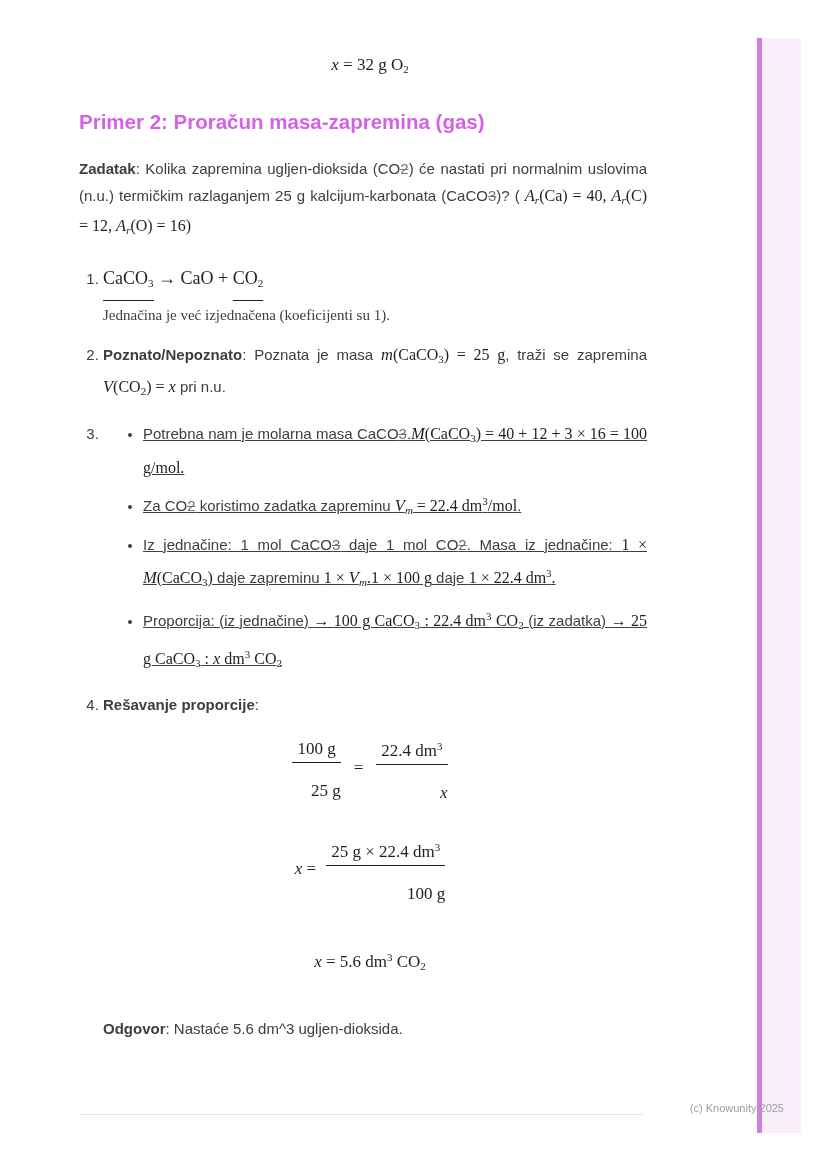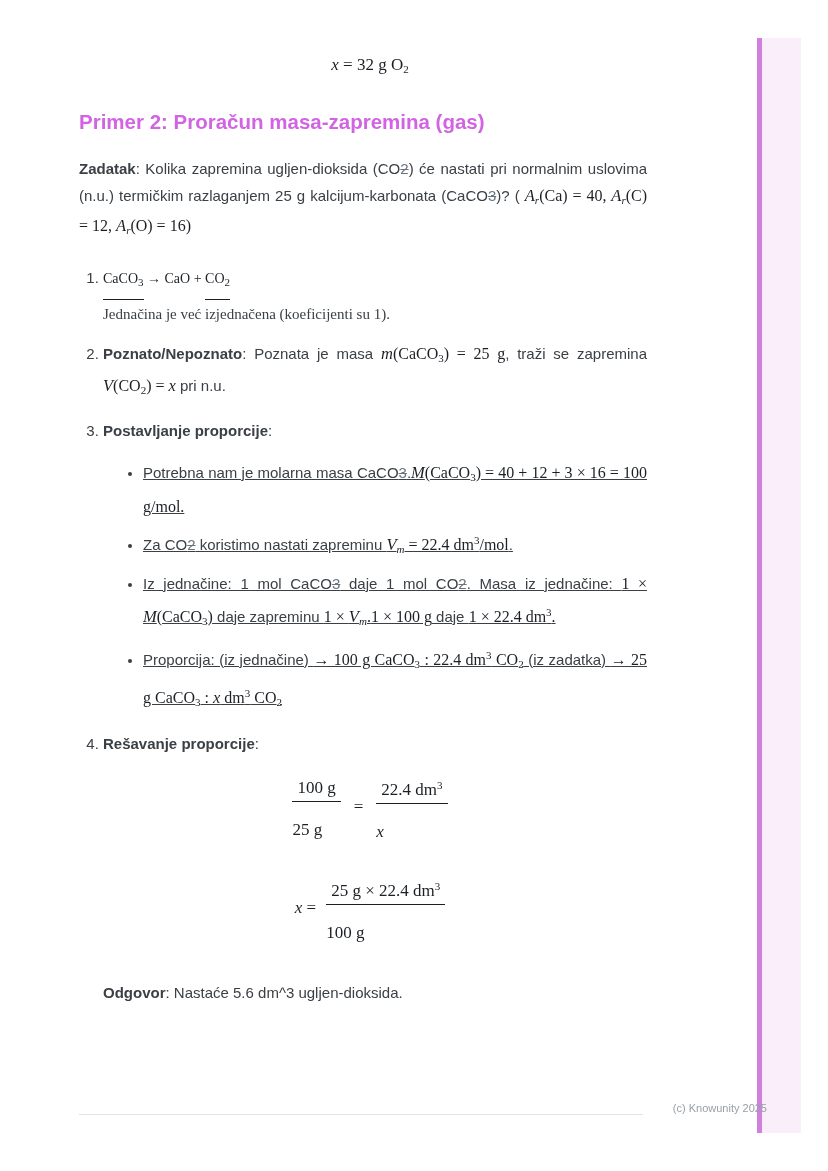--- a/index.html
+++ b/index.html
@@ -55,46 +55,46 @@
 
   ol.steps { margin-top: 18px; padding-left: 24px; list-style: decimal; }
   ol.steps > li { font-size: 15px; line-height: 24px; }
   ol.steps > li::marker { color: var(--text, #3b4046); }
   .step-head { text-align: justify; line-height: 27px; }
   li.step-2 { margin-top: 14px; }
   li.step-3 { margin-top: 13px; }
   li.step-4 { margin-top: 13px; }
 
   .chem-eq { margin: 14px 0 2px 0; font-size: 17px; line-height: 32px; }
-  .chem-eq .seg.m, .chem-eq .seg.mi { font-size: 14px; text-align: right; }
+  .chem-eq .seg.m, .chem-eq .seg.mi { font-size: 18px; text-align: right; }
   .eq-note { line-height: 24px; font-family: Liberation Serif, serif; }
 
   ul.bullets { margin-top: 14px; padding-left: 40px; list-style: disc; }
   ul.bullets > li { font-size: 15px; line-height: 29px; text-align: justify; text-decoration: underline; }
   ul.bullets > li::marker { color: var(--text, #3b4046); font-size: 14px; }
   ul.bullets > li + li { margin-top: 5px; }
 
   
   .frac-eq-1 { margin-top: 18px; }
   .frac-eq-2 { margin-top: 34px; }
-  .frac { display: inline-block; vertical-align: middle; text-align: left; }
+  .frac { display: inline-block; vertical-align: middle; text-align: right; }
   .fnum { display: block; border-bottom: 1.2px solid var(--math, #1c2025); padding: 0 5px 3px 5px; line-height: 21px; }
   .fden { display: block; padding-top: 17px; line-height: 21px; }
   .feq  { display: inline-block; margin: 0 9px; font-size: 17px; color: var(--math, #1c2025); }
   .lead { display: inline-block; margin-right: 6px; }
 
   .eq-final { margin-top: 40px; line-height: 26px; }
   .answer-2 { margin-top: 38px; }
 
   .footer-divider {
     position: absolute; left: 70px; top: 1114px;
     width: 564px; height: 1px; background: var(--divider, #e3e3e7);
   }
   .copyright {
-    position: absolute; top: 1101px; right: 70px;
+    position: absolute; top: 1101px; right: 53px;
     font-size: 11px; line-height: 14px;
     color: var(--muted, #9aa0a6);
     z-index: 2;
   }
 </style>
 </head>
 <body>
 
 <div class="page">
 
@@ -112,24 +112,23 @@
 
     <ol class="steps">
       <li class="step-1">
         <div class="chem-eq"><span class="seg ulx"><span class="seg m">CaCO</span><span class="seg msub">3</span></span><span class="seg m"> → CaO + </span><span class="seg ulx"><span class="seg m">CO</span><span class="seg msub">2</span></span></div>
         <div class="eq-note"><span class="seg">Jednačina je već izjednačena (koeficijenti su 1).</span></div>
       </li>
       <li class="step-2">
         <div class="step-head"><span class="seg b">Poznato/Nepoznato</span><span class="seg">: Poznata je masa </span><span class="seg mi">m</span><span class="seg m">(CaCO</span><span class="seg msub">3</span><span class="seg m">) = 25 g</span><span class="seg">, traži se zapremina </span><span class="seg mi">V</span><span class="seg m">(CO</span><span class="seg msub">2</span><span class="seg m">) = </span><span class="seg mi">x</span><span class="seg"> pri n.u.</span></div>
       </li>
       <li class="step-3">
-        <div class="step-head"><span class="seg b">Postavljanje proporcije</span><span class="seg">:</span></div>
         <ul class="bullets">
           <li><span class="seg">Potrebna nam je molarna masa CaCO</span><span class="seg strike">3</span><span class="seg">.</span><span class="seg mi">M</span><span class="seg m">(CaCO</span><span class="seg msub">3</span><span class="seg m">) = 40 + 12 + 3 × 16 = 100 g/mol.</span></li>
-          <li><span class="seg">Za CO</span><span class="seg strike">2</span><span class="seg"> koristimo nastati zapreminu </span><span class="seg mi">V</span><span class="seg misub">m</span><span class="seg m"> = 22.4 dm</span><span class="seg msup">3</span><span class="seg m">/mol</span><span class="seg">.</span></li>
+          <li><span class="seg">Za CO</span><span class="seg strike">2</span><span class="seg"> koristimo zadatka zapreminu </span><span class="seg mi">V</span><span class="seg misub">m</span><span class="seg m"> = 22.4 dm</span><span class="seg msup">3</span><span class="seg m">/mol</span><span class="seg">.</span></li>
           <li><span class="seg">Iz jednačine: 1 mol CaCO</span><span class="seg strike">3</span><span class="seg"> daje 1 mol CO</span><span class="seg strike">2</span><span class="seg">. Masa iz jednačine: </span><span class="seg m">1 × </span><span class="seg mi">M</span><span class="seg m">(CaCO</span><span class="seg msub">3</span><span class="seg m">)</span><span class="seg"> daje zapreminu </span><span class="seg m">1 × </span><span class="seg mi">V</span><span class="seg misub">m</span><span class="seg m">.</span><span class="seg m">1 × 100 g</span><span class="seg"> daje </span><span class="seg m">1 × 22.4 dm</span><span class="seg msup">3</span><span class="seg m">.</span></li>
           <li><span class="seg">Proporcija: (iz jednačine) </span><span class="seg m">→ 100 g CaCO</span><span class="seg msub">3</span><span class="seg m"> : 22.4 dm</span><span class="seg msup">3</span><span class="seg m"> CO</span><span class="seg msub">2</span><span class="seg"> (iz zadatka) </span><span class="seg m">→ </span><span class="seg m">25 g CaCO</span><span class="seg msub">3</span><span class="seg m"> : </span><span class="seg mi">x</span><span class="seg m"> dm</span><span class="seg msup">3</span><span class="seg m"> CO</span><span class="seg msub">2</span></li>
         </ul>
       </li>
       <li class="step-4">
         <div class="step-head"><span class="seg b">Rešavanje proporcije</span><span class="seg">:</span></div>
       </li>
     </ol>
 
     <div class="math-display frac-eq-1">
@@ -145,20 +144,21 @@
     </div>
 
     <div class="math-display frac-eq-2">
       <span class="lead"><span class="seg mi">x</span><span class="seg m"> = </span></span>
       <span class="frac">
         <span class="fnum"><span class="seg m">25 g × 22.4 dm</span><span class="seg msup">3</span></span>
         <span class="fden"><span class="seg m">100 g</span></span>
       </span>
     </div>
 
+    <div class="math-display eq-final"><span class="seg mi">x</span><span class="seg m"> = 5.6 dm</span><span class="seg msup">3</span><span class="seg m"> CO</span><span class="seg msub">2</span></div>
 
     <div class="answer answer-2"><span class="seg b">Odgovor</span><span class="seg">: Nastaće 5.6 dm^3 ugljen-dioksida.</span></div>
 
   </div>
 
   <div class="footer-divider"></div>
   <div class="copyright">(c) Knowunity 2025</div>
 
 </div>
 

